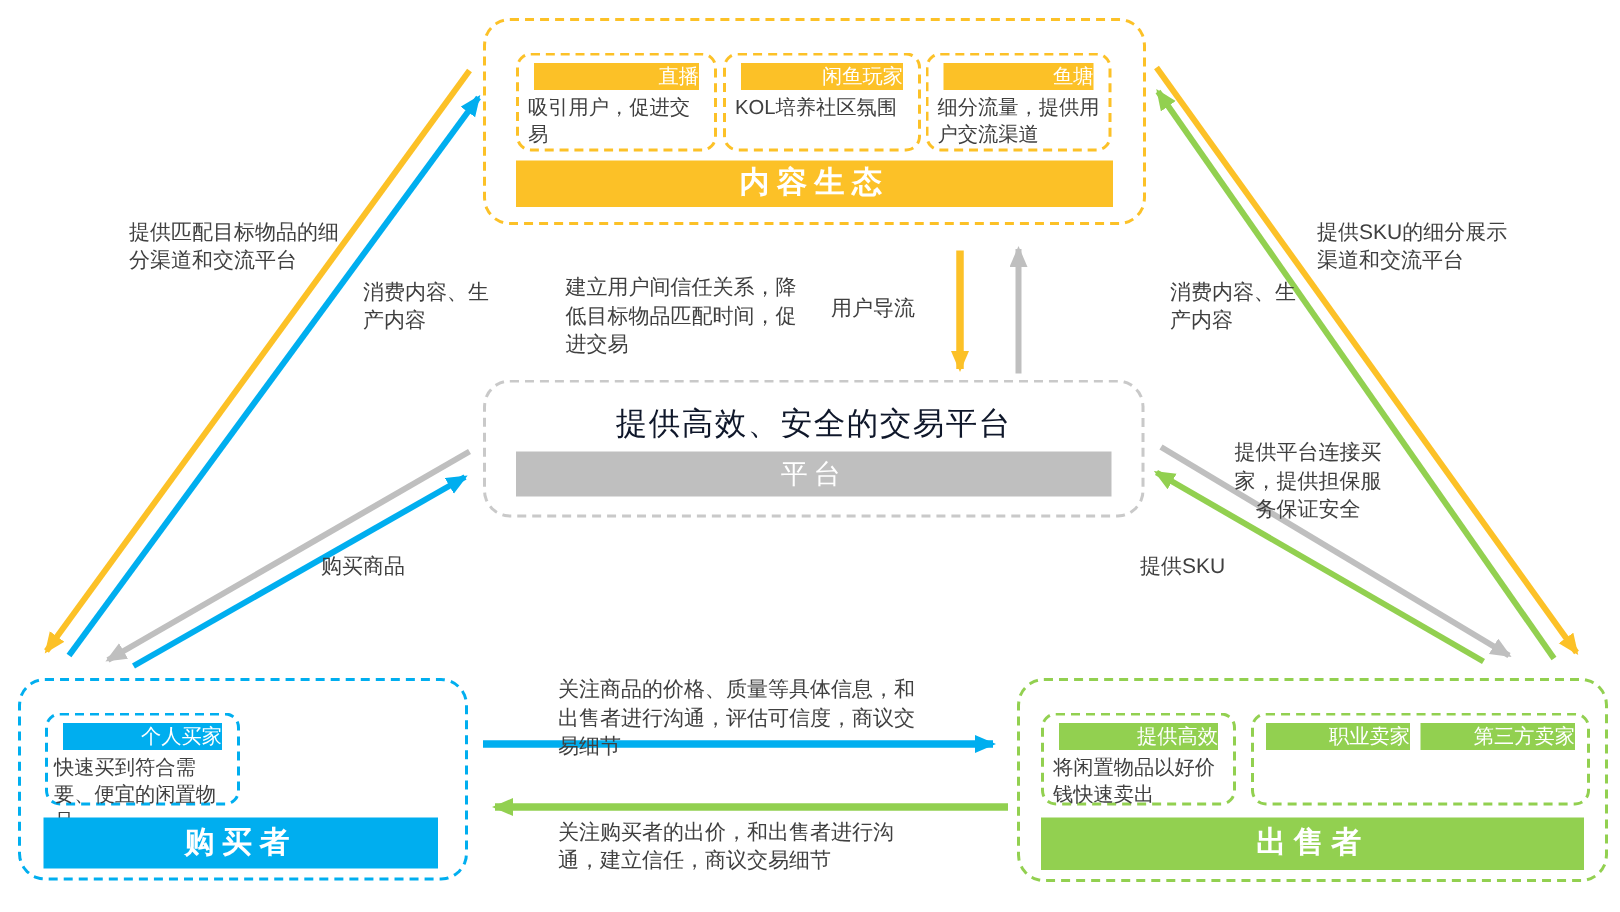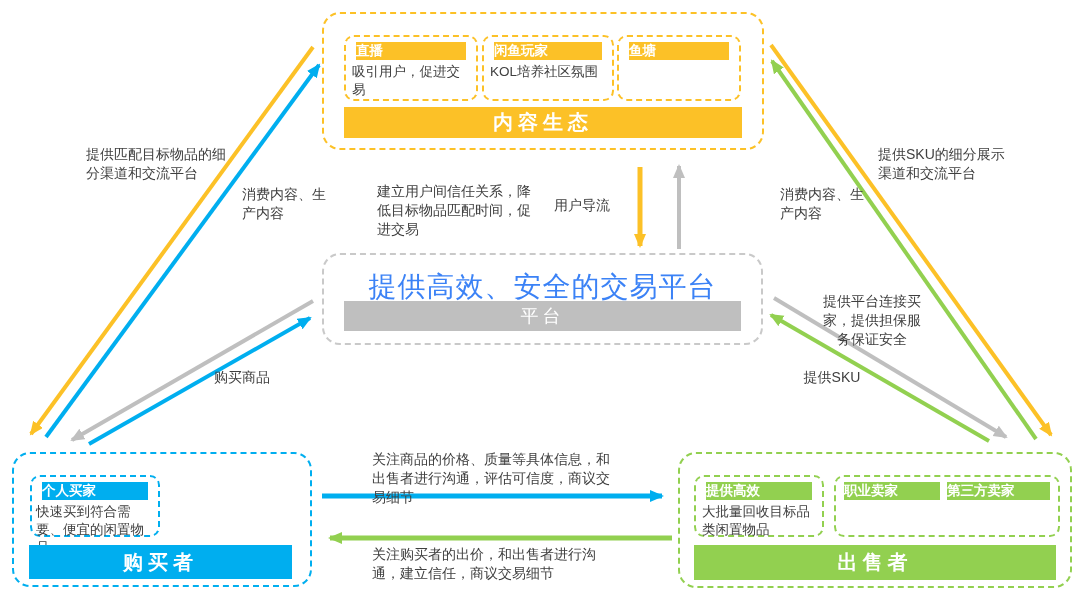--- a/index.html
+++ b/index.html
@@ -19,35 +19,35 @@
   .box.b-blue{border-color:var(--blue);}
   .box.b-green{border-color:var(--green);}
   .box.b-gray{border-color:#C9C9C9;}
 
   .subbox{position:absolute;border:2px dashed;border-radius:10px;box-sizing:border-box;background:#fff;}
   .subbox.b-yellow{border-color:var(--yellow);}
   .subbox.b-blue{border-color:var(--blue);}
   .subbox.b-green{border-color:var(--green);}
 
   .subbar{height:18px;line-height:18px;margin:5px 10px 0;color:#fff;font-size:13.5px;
-          font-weight:bold;text-align:left;white-space:nowrap;overflow:hidden;}
+          font-weight:normal;text-align:right;white-space:nowrap;overflow:hidden;}
   .barrow{display:flex;gap:7px;margin:5px 8px 0;}
   .barrow .subbar{margin:0;flex:1;}
   .bg-yellow{background:var(--yellow);}
   .bg-blue{background:var(--blue);}
   .bg-green{background:var(--green);}
   .bg-gray{background:var(--gray);}
 
   .desc{font-size:13.5px;line-height:1.32;color:var(--text);padding:3px 4px 0 6px;}
   .desc.center{text-align:center;}
 
   .mainbar{position:absolute;text-align:center;color:#fff;font-weight:bold;
            font-size:20px;letter-spacing:5px;box-sizing:border-box;}
 
-  .platform-title{margin-top:13px;text-align:center;font-size:28px;color:#3b82f6;
+  .platform-title{margin-top:13px;text-align:center;font-size:21px;color:#0f172a;
                   letter-spacing:1px;font-weight:normal;}
 
   .edge-label{position:absolute;font-size:14px;line-height:1.35;color:var(--text);}
   .edge-label.center{text-align:center;}
 </style>
 </head>
 <body>
 
 <div id="canvas">
 
@@ -88,59 +88,60 @@
     <div class="subbox b-yellow" style="left:20px;top:21px;width:134px;height:66px;">
       <div class="subbar bg-yellow">直播</div>
       <div class="desc">吸引用户，促进交易</div>
     </div>
     <div class="subbox b-yellow" style="left:158px;top:21px;width:132px;height:66px;">
       <div class="subbar bg-yellow">闲鱼玩家</div>
       <div class="desc">KOL培养社区氛围</div>
     </div>
     <div class="subbox b-yellow" style="left:293px;top:21px;width:124px;height:66px;">
       <div class="subbar bg-yellow">鱼塘</div>
+      <div class="desc">细分流量，提供用户交流渠道</div>
     </div>
     <div class="mainbar bg-yellow" style="left:20px;right:20px;bottom:10px;height:31px;line-height:31px;">内容生态</div>
   </div>
 
   <div class="box b-gray" style="left:322px;top:253px;width:441px;height:92px;">
     <div class="platform-title">提供高效、安全的交易平台</div>
     <div class="mainbar bg-gray" style="left:20px;right:20px;bottom:12px;height:30px;line-height:30px;font-size:18px;font-weight:normal;letter-spacing:4px;text-align:center;">平台</div>
   </div>
 
   <div class="box b-blue" style="left:12px;top:452px;width:300px;height:135px;">
     <div class="subbox b-blue" style="left:16px;top:21px;width:130px;height:62px;">
       <div class="subbar bg-blue">个人买家</div>
       <div class="desc" style="padding:3px 2px 0 4px;">快速买到符合需要、便宜的闲置物品</div>
     </div>
     <div class="mainbar bg-blue" style="left:15px;right:18px;bottom:6px;height:34px;line-height:34px;">购买者</div>
   </div>
 
   <div class="box b-green" style="left:678px;top:452px;width:394px;height:136px;">
     <div class="subbox b-green" style="left:14px;top:21px;width:130px;height:62px;">
       <div class="subbar bg-green">提供高效</div>
-      <div class="desc">大批量回收目标品类闲置物品</div>
+      <div class="desc">将闲置物品以好价钱快速卖出</div>
     </div>
     <div class="subbox b-green" style="left:154px;top:21px;width:226px;height:62px;">
       <div class="barrow">
         <div class="subbar bg-green" style="flex:0 0 96px;">职业卖家</div>
         <div class="subbar bg-green" style="flex:1;">第三方卖家</div>
       </div>
     </div>
     <div class="mainbar bg-green" style="left:14px;right:14px;bottom:6px;height:35px;line-height:35px;">出售者</div>
   </div>
 
   <div class="edge-label" style="left:86px;top:145px;width:140px;">提供匹配目标物品的细分渠道和交流平台</div>
   <div class="edge-label" style="left:242px;top:185px;width:84px;">消费内容、生产内容</div>
   <div class="edge-label" style="left:214px;top:368px;width:80px;">购买商品</div>
 
   <div class="edge-label" style="left:377px;top:182px;width:162px;">建立用户间信任关系，降低目标物品匹配时间，促进交易</div>
   <div class="edge-label" style="left:554px;top:196px;width:70px;">用户导流</div>
 
   <div class="edge-label" style="left:878px;top:145px;width:130px;">提供SKU的细分展示渠道和交流平台</div>
   <div class="edge-label" style="left:780px;top:185px;width:84px;">消费内容、生产内容</div>
   <div class="edge-label center" style="left:818px;top:292px;width:108px;">提供平台连接买家，提供担保服务保证安全</div>
-  <div class="edge-label" style="left:792px;top:368px;width:80px;text-align:center;">提供SKU</div>
+  <div class="edge-label" style="left:760px;top:368px;width:80px;">提供SKU</div>
 
   <div class="edge-label" style="left:372px;top:450px;width:250px;">关注商品的价格、质量等具体信息，和出售者进行沟通，评估可信度，商议交易细节</div>
   <div class="edge-label" style="left:372px;top:545px;width:250px;">关注购买者的出价，和出售者进行沟通，建立信任，商议交易细节</div>
 
 </div>
 
 </body></html>

